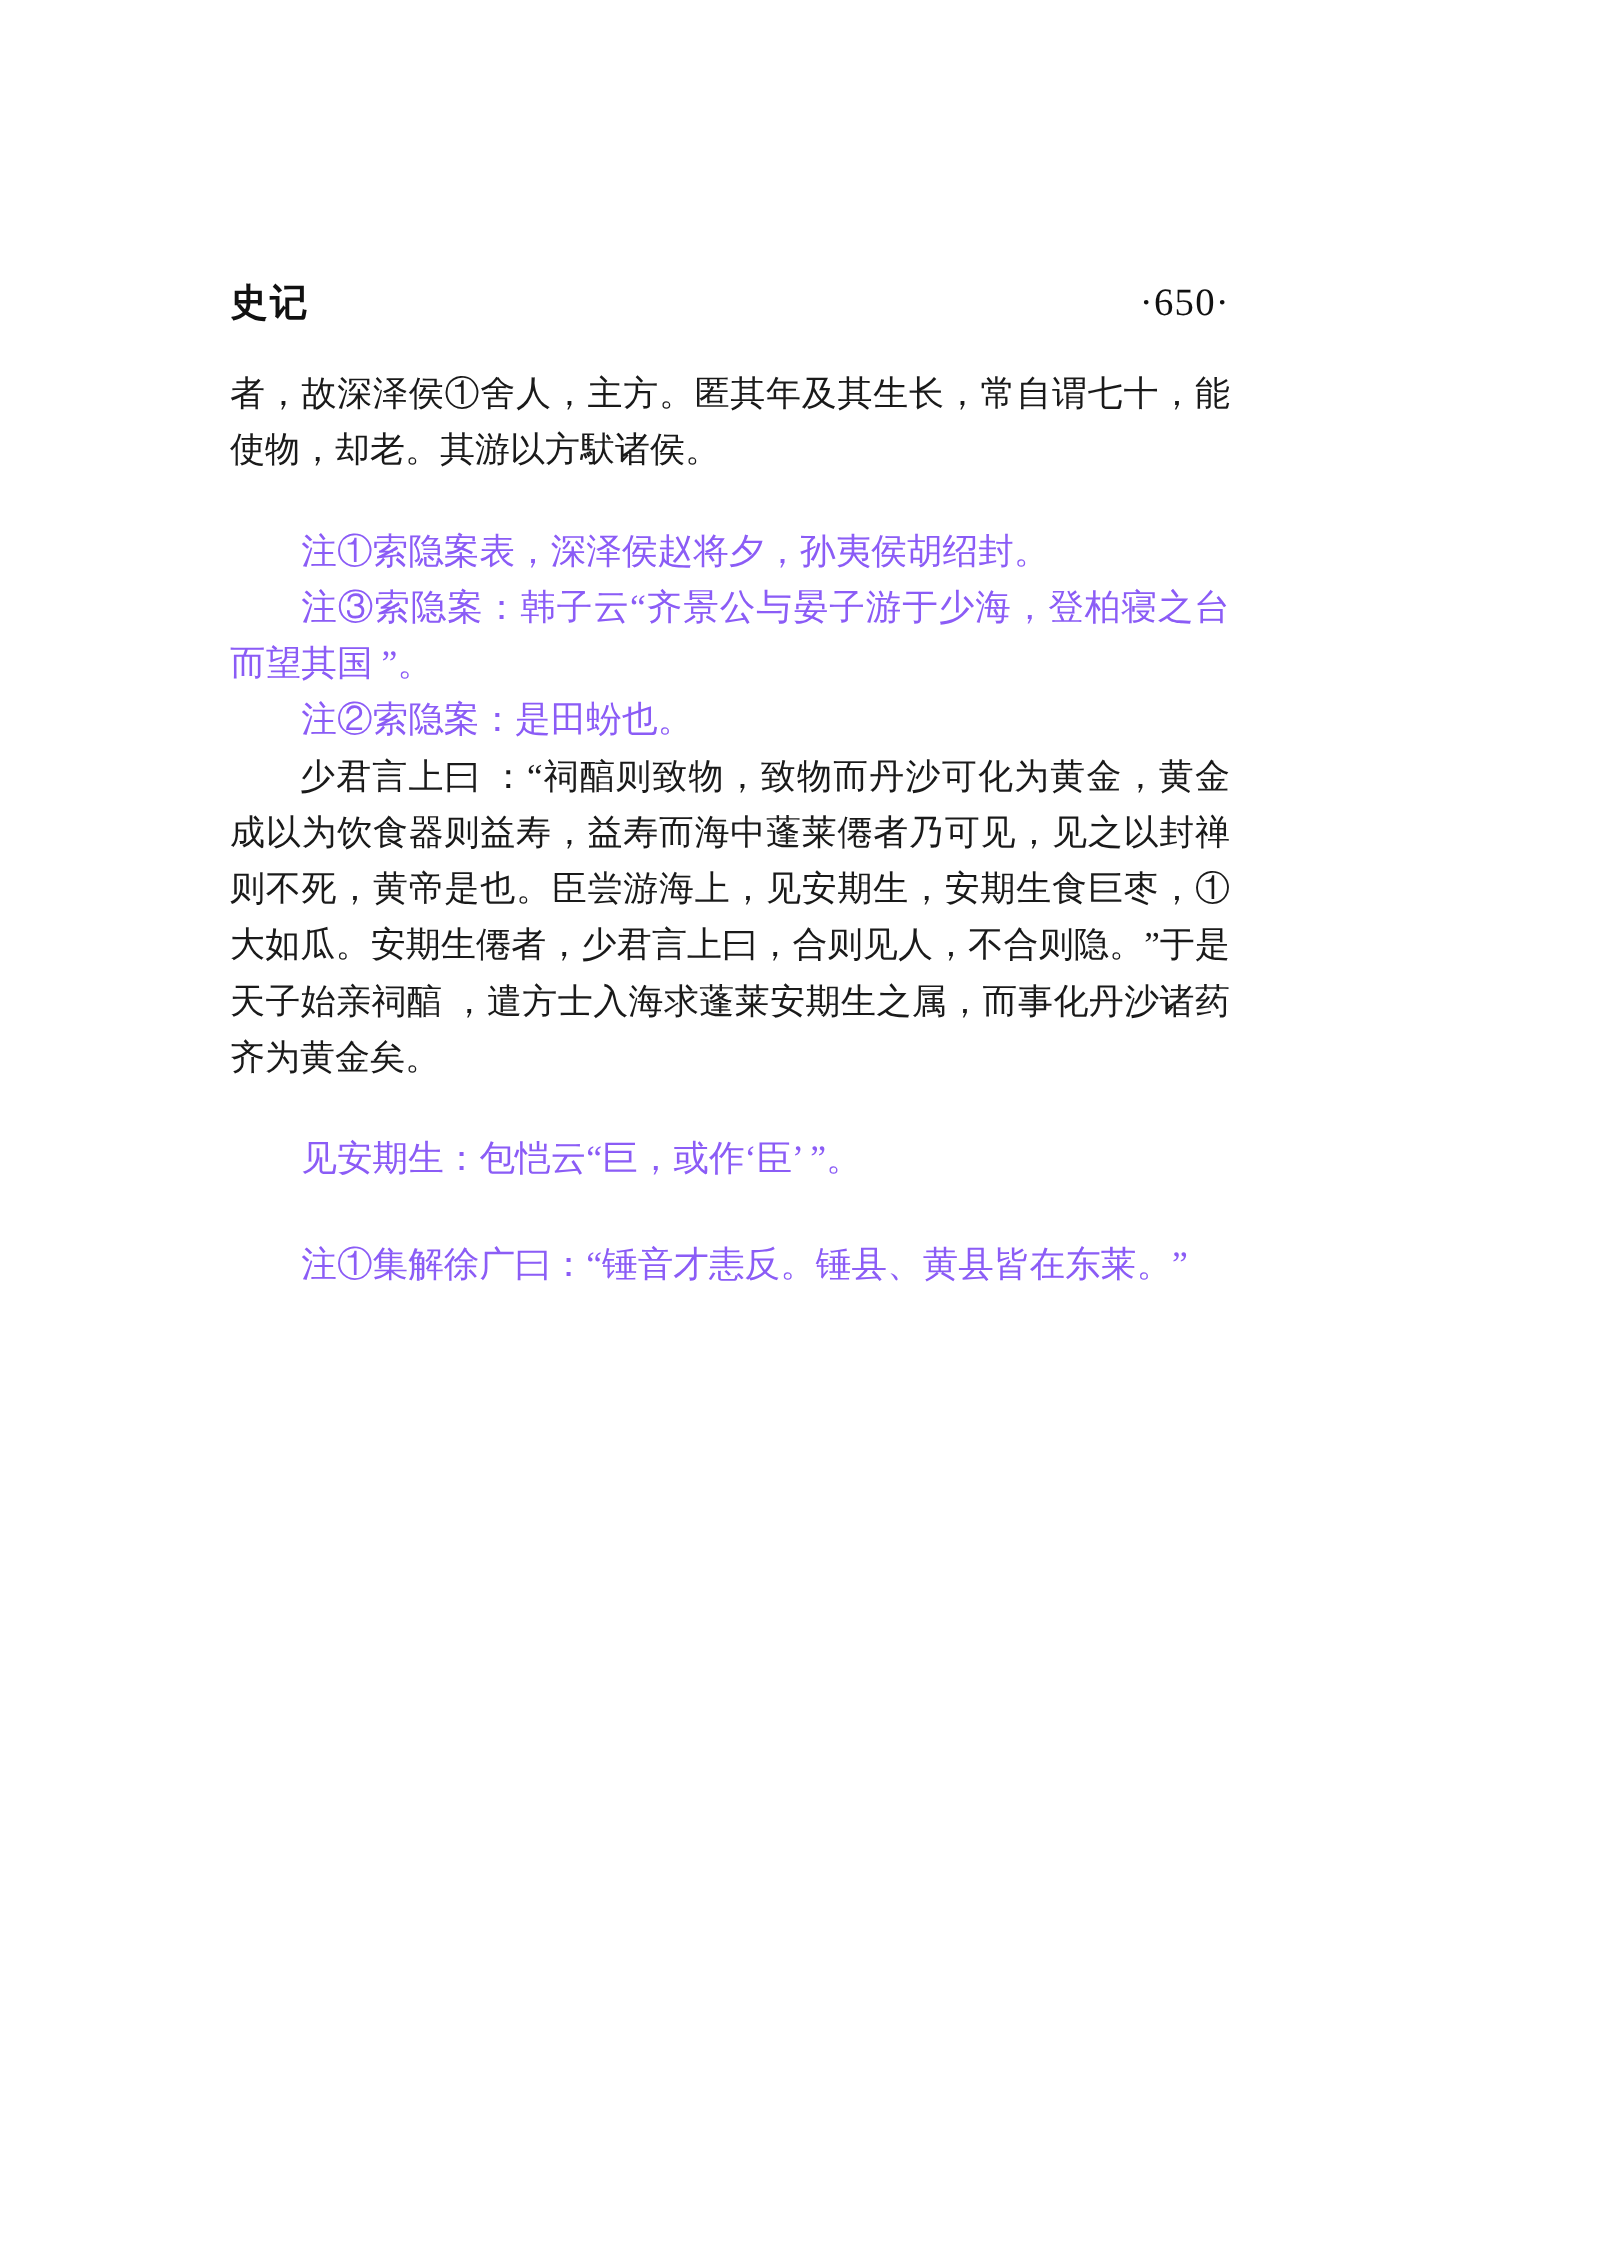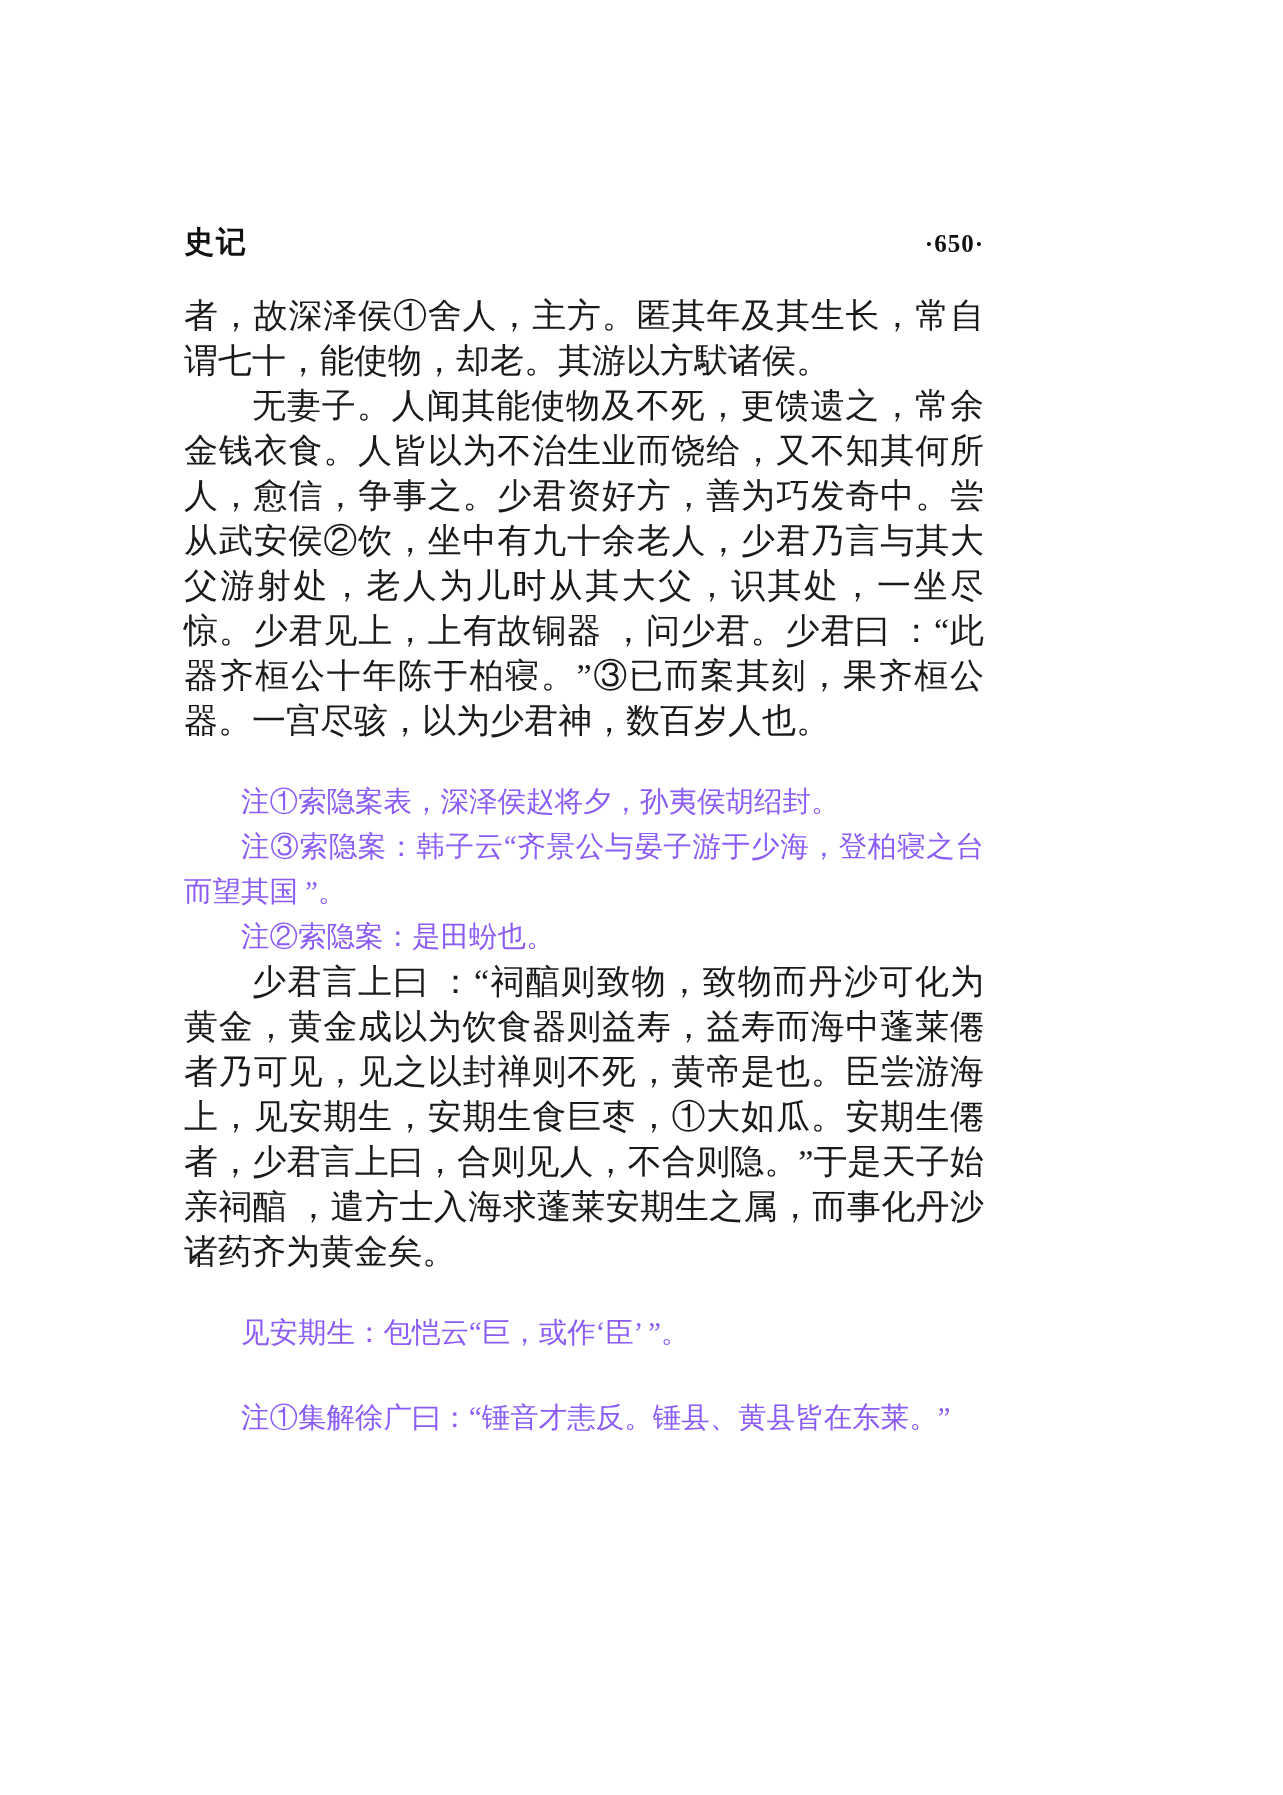--- a/index.html
+++ b/index.html
@@ -35,27 +35,27 @@
     margin-bottom: 30px;
   }
   .book-title {
     font-family: "Liberation Serif", "DejaVu Serif", serif;
     font-size: 30px;
     font-weight: bold;
     color: #111;
     letter-spacing: 2px;
   }
   .page-number {
-    font-size: 25px;
-    font-weight: bold;
+    font-size: 31px;
+    font-weight: normal;
     color: #111;
     letter-spacing: 1px;
   }
   .para {
-    font-size: 34px;
+    font-size: 28px;
     line-height: 45px;
     text-align: justify;
     text-justify: inter-ideograph;
     color: #1a1a1a;
     margin: 0 0 0 0;
     letter-spacing: 0px;
   }
   .indent {
     text-indent: 2em;
   }
@@ -80,21 +80,20 @@
 <div class="page">
   <div class="content">
 
     <div class="header-row">
       <div class="book-title">史记</div>
       <div class="page-number">·650·</div>
     </div>
 
     <p class="para">者，故深泽侯①舍人，主方。匿其年及其生长，常自谓七十，能使物，却老。其游以方䭾诸侯。</p>
 
-    <p class="para indent">无妻子。人闻其能使物及不死，更馈遗之，常余金钱衣食。人皆以为不治生业而饶给，又不知其何所人，愈信，争事之。少君资好方，善为巧发奇中。尝从武安侯②饮，坐中有九十余老人，少君乃言与其大父游射处，老人为儿时从其大父，识其处，一坐尽惊。少君见上，上有故铜器 ，问少君。少君曰 ：“此器齐桓公十年陈于柏寝。”③已而案其刻，果齐桓公器。一宫尽骇，以为少君神，数百岁人也。</p>
 
     <div class="gap-med"></div>
 
     <p class="note">注①索隐案表，深泽侯赵将夕，孙夷侯胡绍封。</p>
     <p class="note note-tight">注③索隐案：韩子云“齐景公与晏子游于少海，登柏寝之台而望其国 ”。</p>
     <p class="note note-tight">注②索隐案：是田蚡也。</p>
 
     <p class="para indent">少君言上曰 ：“祠醕则致物，致物而丹沙可化为黄金，黄金成以为饮食器则益寿，益寿而海中蓬莱僊者乃可见，见之以封禅则不死，黄帝是也。臣尝游海上，见安期生，安期生食巨枣，①大如瓜。安期生僊者，少君言上曰，合则见人，不合则隐。”于是天子始亲祠醕 ，遣方士入海求蓬莱安期生之属，而事化丹沙诸药齐为黄金矣。</p>
 
     <div class="gap-med"></div>

